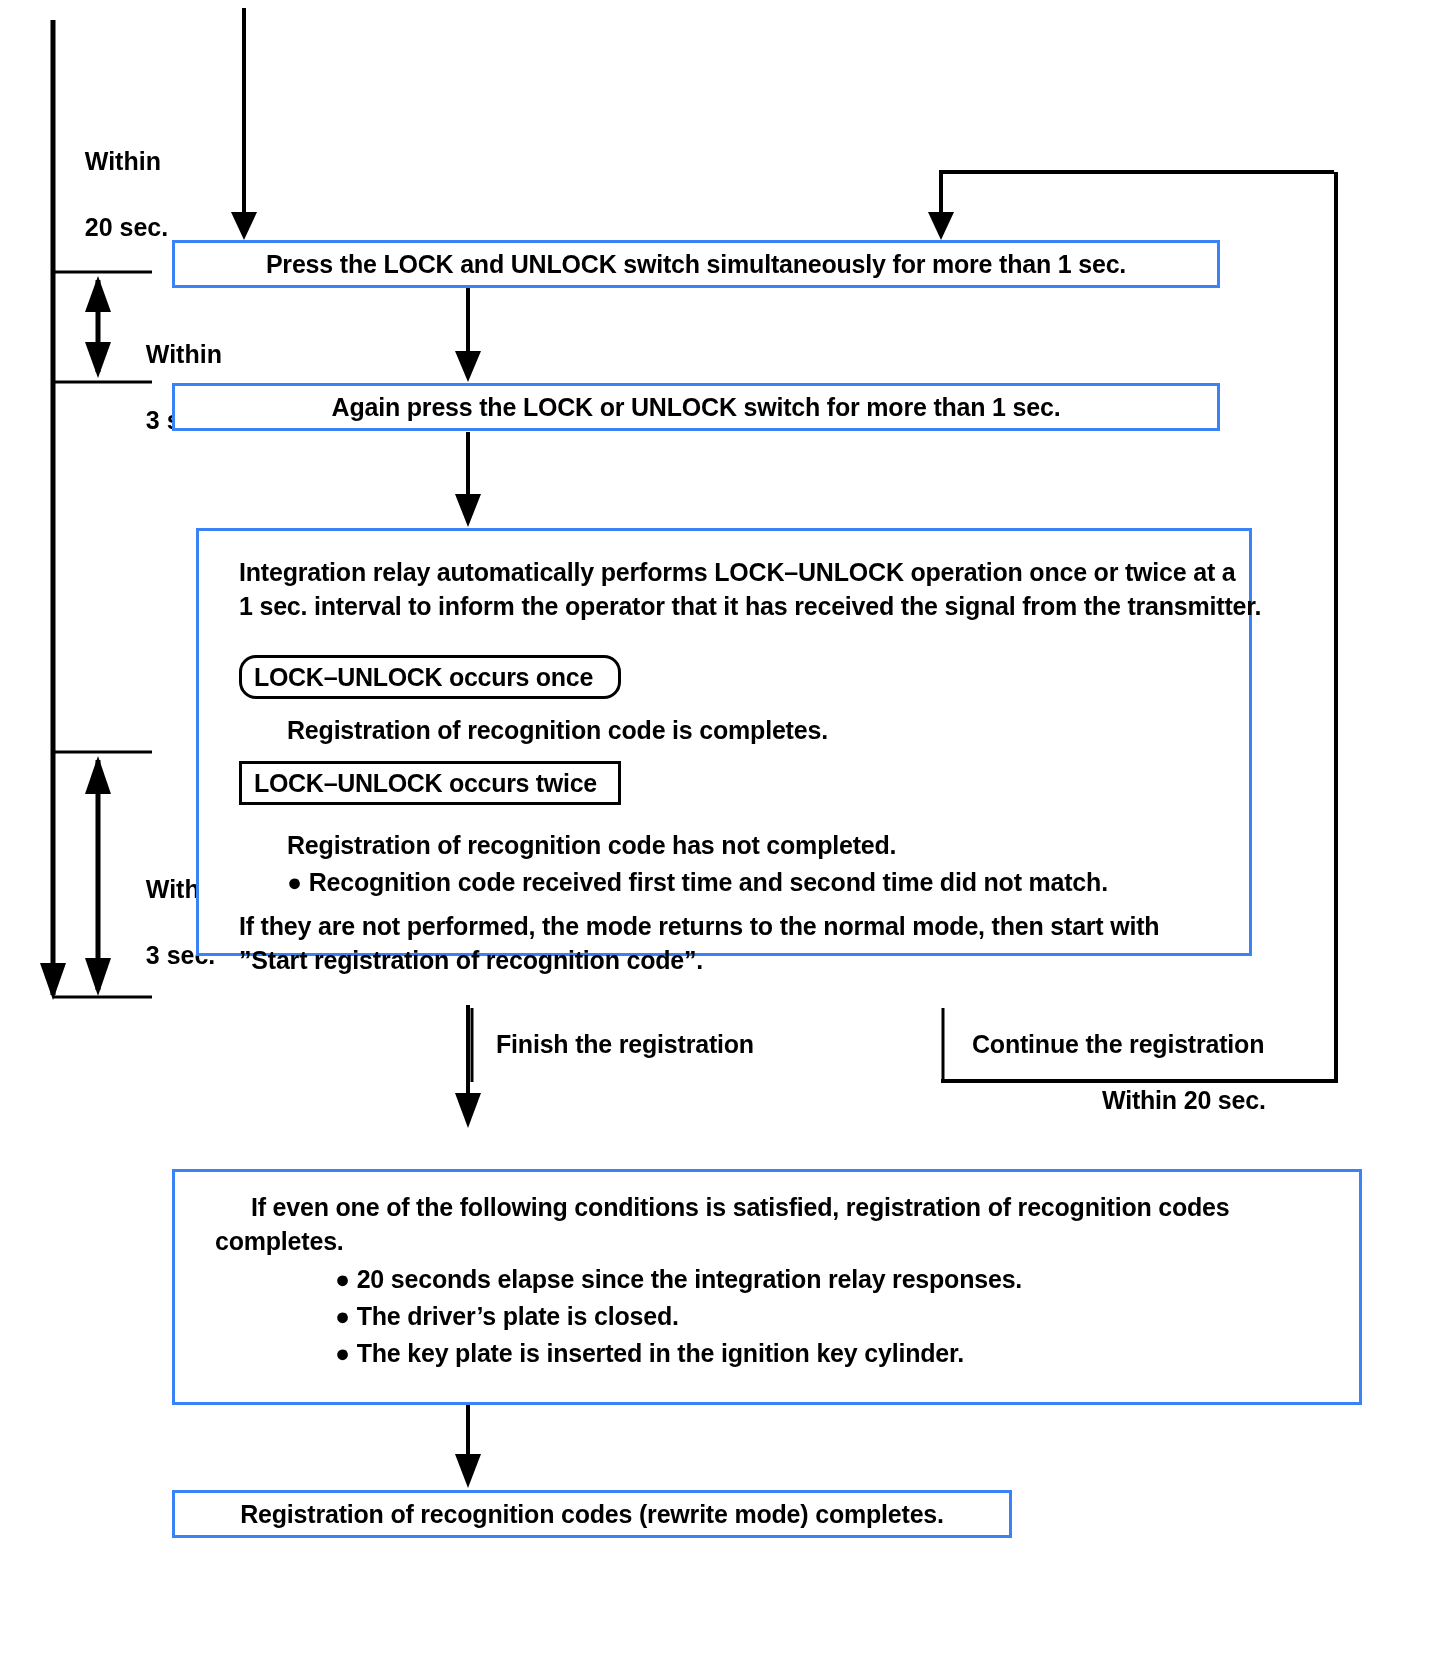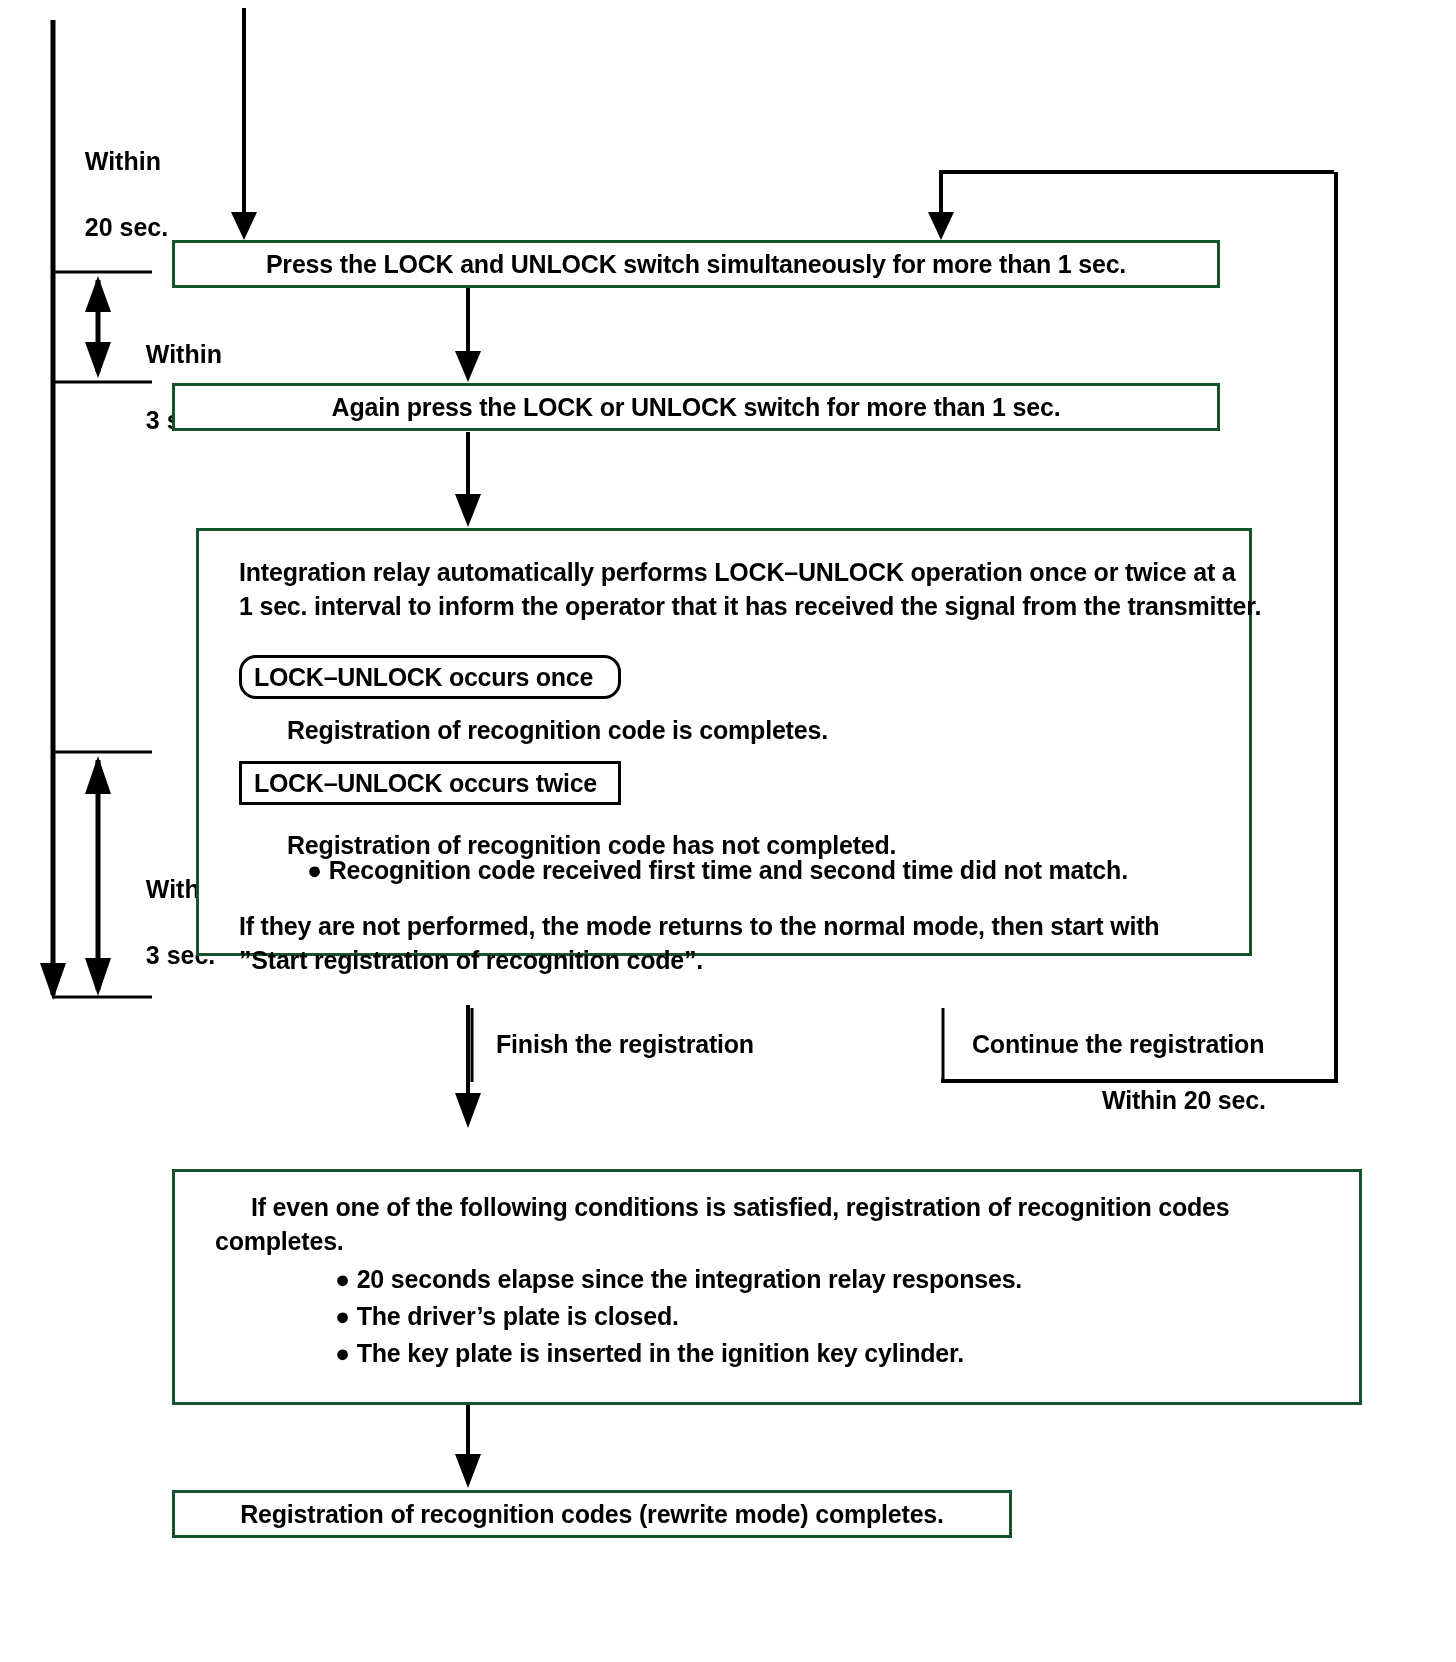--- a/index.html
+++ b/index.html
@@ -20,21 +20,21 @@
   svg#wires {
     position: absolute;
     left: 0;
     top: 0;
     width: 1456px;
     height: 1662px;
     pointer-events: none;
   }
   .box {
     position: absolute;
-    border: 3px solid #14532d;
+    border: 3px solid #3b82f6;
     background: #fff;
     box-sizing: border-box;
   }
   .centered-label {
     position: absolute;
     left: 0; right: 0; top: 50%;
     transform: translateY(-50%);
     text-align: center;
     font-size: 25px;
     font-weight: bold;
@@ -188,21 +188,21 @@
     <div class="txt" style="left:40px; top:58px;">1 sec. interval to inform the operator that it has received the signal from the transmitter.</div>
 
     <div class="minibox" style="left:40px; top:124px; width:382px; height:44px;border-radius:17px;">LOCK–UNLOCK occurs once</div>
 
     <div class="sublabel" style="left:88px; top:185px;">Registration of recognition code is completes.</div>
 
     <div class="minibox" style="left:40px; top:230px; width:382px; height:44px;">LOCK–UNLOCK occurs twice</div>
 
     <div class="sublabel" style="left:88px; top:300px;">Registration of recognition code has not completed.</div>
 
-    <div class="bullet-line" style="left:88px; top:325px;margin-left:20px;">● Recognition code received first time and second time did not match.</div>
+    <div class="bullet-line" style="left:88px; top:337px;">● Recognition code received first time and second time did not match.</div>
 
     <div class="txt" style="left:40px; top:378px;">If they are not performed, the mode returns to the normal mode, then start with</div>
     <div class="txt" style="left:40px; top:412px;">”Start registration of recognition code”.</div>
   </div>
 
   <div class="sublabel" style="left:496px; top:1030px;">Finish the registration</div>
 
   <div class="sublabel" style="left:972px; top:1030px;">Continue the registration</div>
 
   <div class="sublabel" style="left:1102px; top:1086px;">Within 20 sec.</div>

